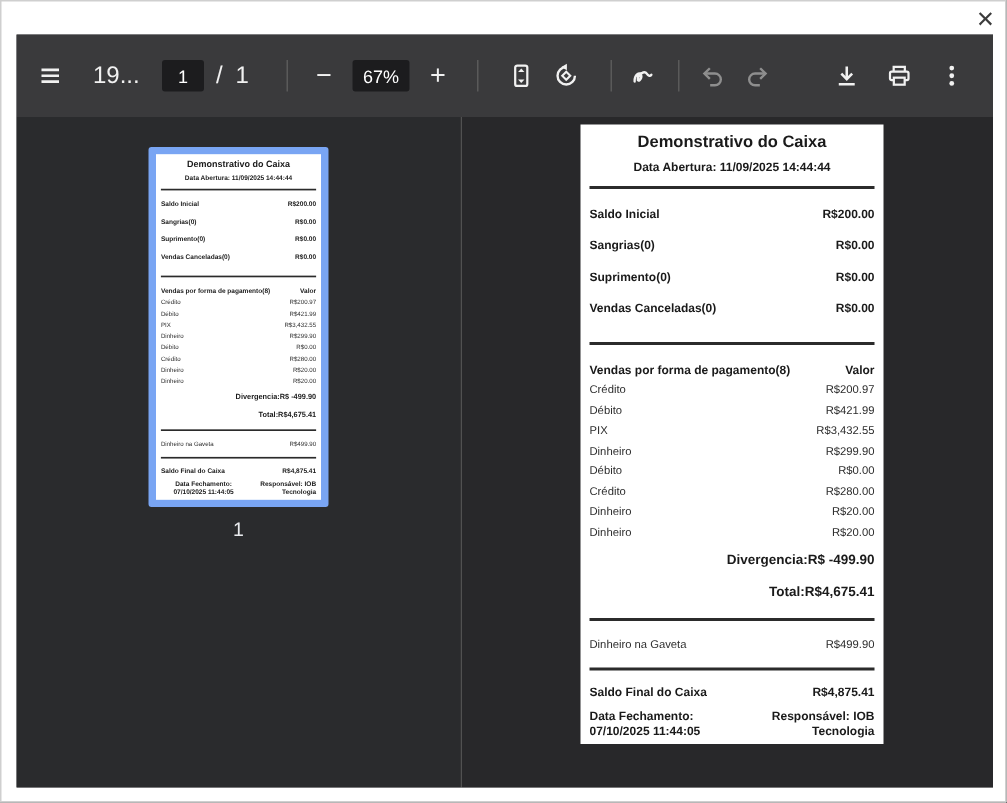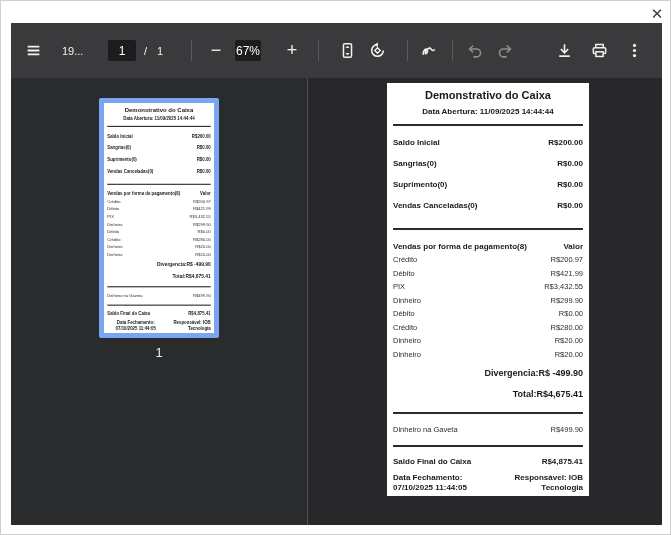--- a/index.html
+++ b/index.html
@@ -36,21 +36,21 @@
     width: 651px; height: 55px;
     background: #3a3a3c;
   }
   .tb-item { position: absolute; color: #f1f1f1; }
   .tb-btn {
     width: 28px; height: 28px; top: 13px;
     background: none; border: none; border-radius: 50%;
     display: flex; align-items: center; justify-content: center;
     cursor: pointer; color: #f1f1f1; padding: 0;
   }
-  .tb-text { top: 0; height: 55px; display: flex; align-items: center; font-size: 11px; }
+  .tb-text { top: 0; height: 55px; display: flex; align-items: center; font-size: 16px; }
   .tb-box {
     top: 17px; height: 21px;
     background: #1c1c1e; color: #ffffff;
     border: none; border-radius: 2px;
     font-size: 12px; text-align: center;
     font-family: "Liberation Sans", sans-serif;
     display: flex; align-items: center; justify-content: center;
   }
   input.tb-box { display: inline-block; padding: 0; }
   .tb-divider { top: 17px; width: 1px; height: 21px; background: #5a5a5a; }
@@ -121,21 +121,21 @@
 
       <input class="tb-item tb-box" style="left: 97px; width: 28px;" value="1">
       <span class="tb-item tb-text" style="left:133px">/</span>
       <span class="tb-item tb-text" style="left:146px">1</span>
 
       <div class="tb-item tb-divider" style="left:180px"></div>
 
       <button class="tb-item tb-btn glyph-btn" style="left:191px">
           <span>−</span>
         </button>
-      <div class="tb-item tb-box" style="left:224px; width:26px;">67%</div>
+      <div class="tb-item tb-box" style="left:224px; width:38px;">67%</div>
       <button class="tb-item tb-btn glyph-btn" style="left:267px">
           <span>+</span>
         </button>
 
       <div class="tb-item tb-divider" style="left:307px"></div>
 
       <button class="tb-item tb-btn" style="left:322px">
         <svg viewBox="0 0 16 16" width="17" height="17">
           <rect x="4.2" y="1.6" width="7.6" height="12.8" rx="1.3" fill="none" stroke="#f1f1f1" stroke-width="1.4"></rect>
           <path d="M8 3.5l2 2.2H6z" fill="#f1f1f1"></path>

